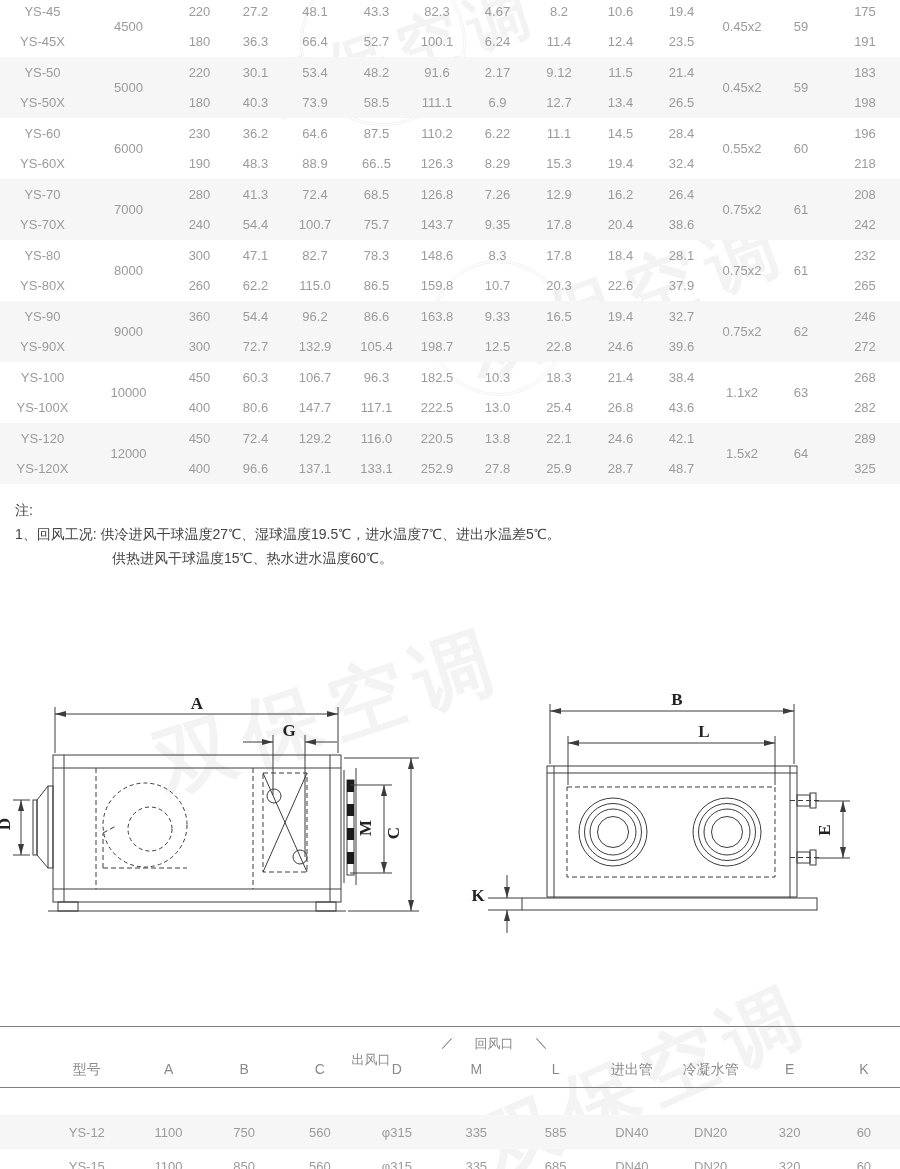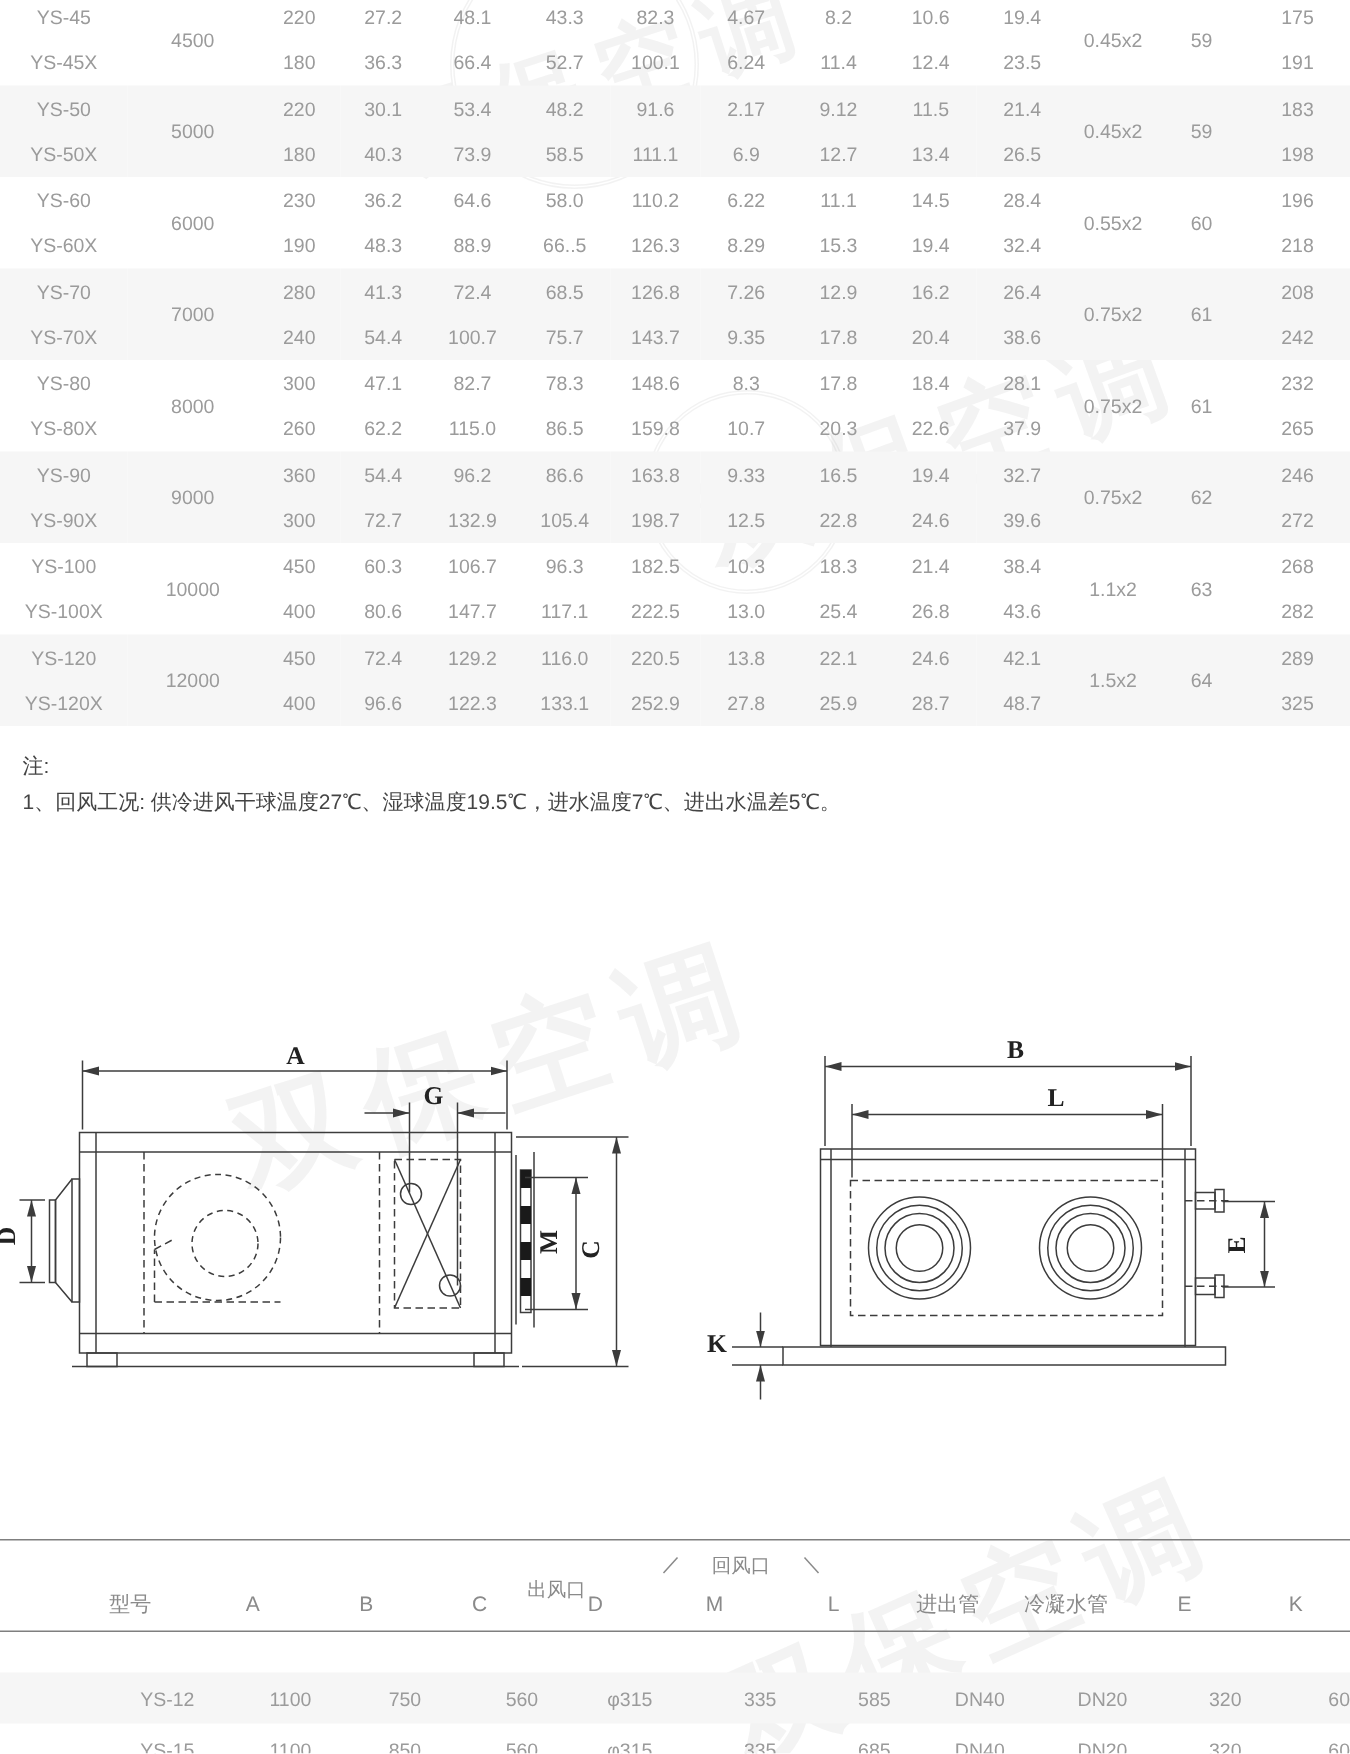--- a/index.html
+++ b/index.html
@@ -41,21 +41,21 @@
   .dt-letters .dcell{font-size:14px;color:#8a8a8a;}
   .over-label{position:absolute;font-size:13px;color:#8a8a8a;}
   .over-d{left:331px;top:24px;width:80px;text-align:center;}
   .over-ml{left:424px;top:8px;width:140px;text-align:center;}
   .slash{position:absolute;width:14px;height:1px;background:#8a8a8a;top:16px;}
   .slash-l{left:440px;transform:rotate(-48deg);}
   .slash-r{left:534px;transform:rotate(48deg);}
   .dt-spacer{height:27px;}
   .dt-row{display:flex;height:34px;align-items:center;}
   .dt-row.shade{background:#f6f6f6;}
-  .dt-row .dcell{font-size:13px;color:#9b9b9b;text-align:right;}
+  .dt-row .dcell{font-size:13px;color:#9b9b9b;}
   .dcell{text-align:center;}
   .c0{width:90px;margin-left:44px;}.c1{width:82px;}.c2{width:77px;}.c3{width:82px;}.c4{width:80px;}
   .c5{width:87px;}.c6{width:80px;}.c7{width:80px;}.c8{width:86px;}.c9{width:80px;}.c10{width:76px;}
 </style>
 </head>
 <body>
 
 <div id="page">
 
   <div class="wm" style="left:250px;top:10px;font-size:62px;transform:rotate(-18deg);">双保空调</div>
@@ -140,21 +140,21 @@
           <td>13.4</td>
           <td>26.5</td>
           <td>198</td>
         </tr>
         <tr>
           <td>YS-60</td>
           <td rowspan="2">6000</td>
           <td>230</td>
           <td>36.2</td>
           <td>64.6</td>
-          <td>58.0</td>
+          <td>87.5</td>
           <td>110.2</td>
           <td>6.22</td>
           <td>11.1</td>
           <td>14.5</td>
           <td>28.4</td>
           <td rowspan="2">0.55x2</td>
           <td rowspan="2">60</td>
           <td>196</td>
         </tr>
         <tr>
@@ -299,35 +299,36 @@
           <td>24.6</td>
           <td>42.1</td>
           <td rowspan="2">1.5x2</td>
           <td rowspan="2">64</td>
           <td>289</td>
         </tr>
         <tr class="shade">
           <td>YS-120X</td>
           <td>400</td>
           <td>96.6</td>
-          <td>122.3</td>
+          <td>137.1</td>
           <td>133.1</td>
           <td>252.9</td>
           <td>27.8</td>
           <td>25.9</td>
           <td>28.7</td>
           <td>48.7</td>
           <td>325</td>
         </tr>
       </tbody>
   </table>
 
   <div class="notes">
     <div>注:</div>
     <div>1、回风工况: 供冷进风干球温度27℃、湿球温度19.5℃，进水温度7℃、进出水温差5℃。</div>
+    <div class="ind">供热进风干球温度15℃、热水进水温度60℃。</div>
   </div>
 
 
   <svg style="position:absolute;left:0;top:685px;" width="450" height="255" viewBox="0 0 450 255">
     <defs>
       <marker id="mL" markerUnits="userSpaceOnUse" markerWidth="12" markerHeight="9" refX="0" refY="4" orient="0">
         <path d="M0,4 L11,1 L11,7 Z" fill="#3c3c3c"></path>
         </marker>
       <marker id="mR" markerUnits="userSpaceOnUse" markerWidth="12" markerHeight="9" refX="11" refY="4" orient="0">
         <path d="M11,4 L0,1 L0,7 Z" fill="#3c3c3c"></path>

